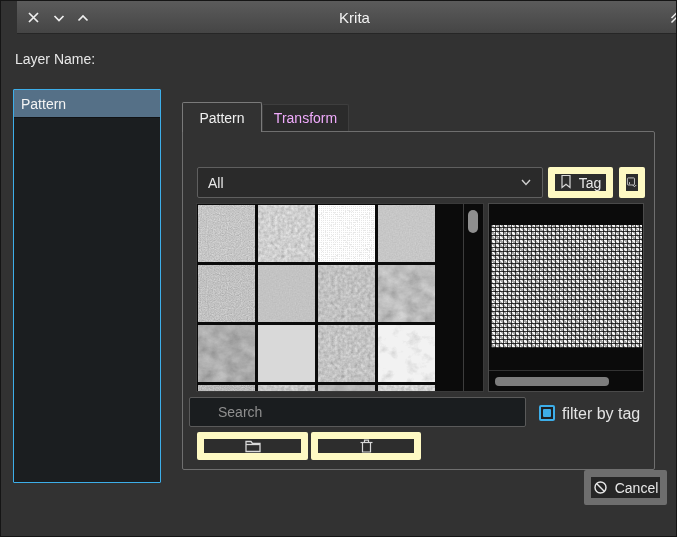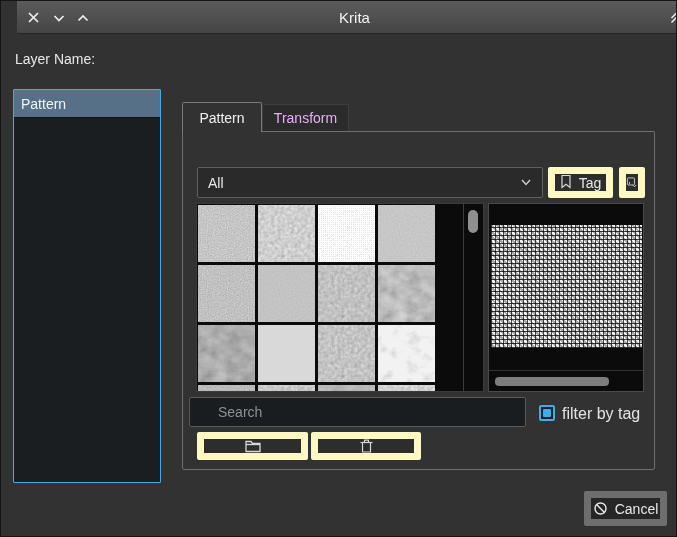--- a/index.html
+++ b/index.html
@@ -65,21 +65,21 @@
   #search-input::placeholder{color:#8f8f8f;}
   .checkbox{position:absolute;left:538px;top:404px;width:16px;height:16px;border-radius:2px;
     background:#1d2023;border:2px solid #3daee9;z-index:2;cursor:pointer;}
   .checkbox.checked::after{content:"";position:absolute;left:2px;top:2px;width:8px;height:8px;background:#3daee9;border-radius:1px;}
   .checkbox-label{position:absolute;left:561px;top:404px;font-size:16px;color:#e4e4e4;z-index:2;}
   
   #import-button{position:absolute;left:196px;top:431px;width:111px;height:28px;z-index:2;background:#2d2d2d;}
   #delete-button{position:absolute;left:310px;top:431px;width:110px;height:28px;z-index:2;background:#2d2d2d;}
   
   #ok-button{position:absolute;left:494px;top:491px;width:81px;height:35px;background:#262626;border-color:#6e6e6e;}
-  #cancel-button{position:absolute;left:583px;top:490px;width:83px;height:35px;background:#262626;border-color:#6e6e6e;}
+  #cancel-button{position:absolute;left:583px;top:469px;width:83px;height:35px;background:#262626;border-color:#6e6e6e;}
   .defs{position:absolute;width:0;height:0;}
 </style>
 </head>
 <body>
 
 <svg class="defs" aria-hidden="true">
   <defs>
     <filter id="f-fine" x="0" y="0" width="100%" height="100%">
       <feTurbulence type="fractalNoise" baseFrequency="0.85" numOctaves="2" seed="3"></feTurbulence>
       <feColorMatrix type="saturate" values="0"></feColorMatrix>

